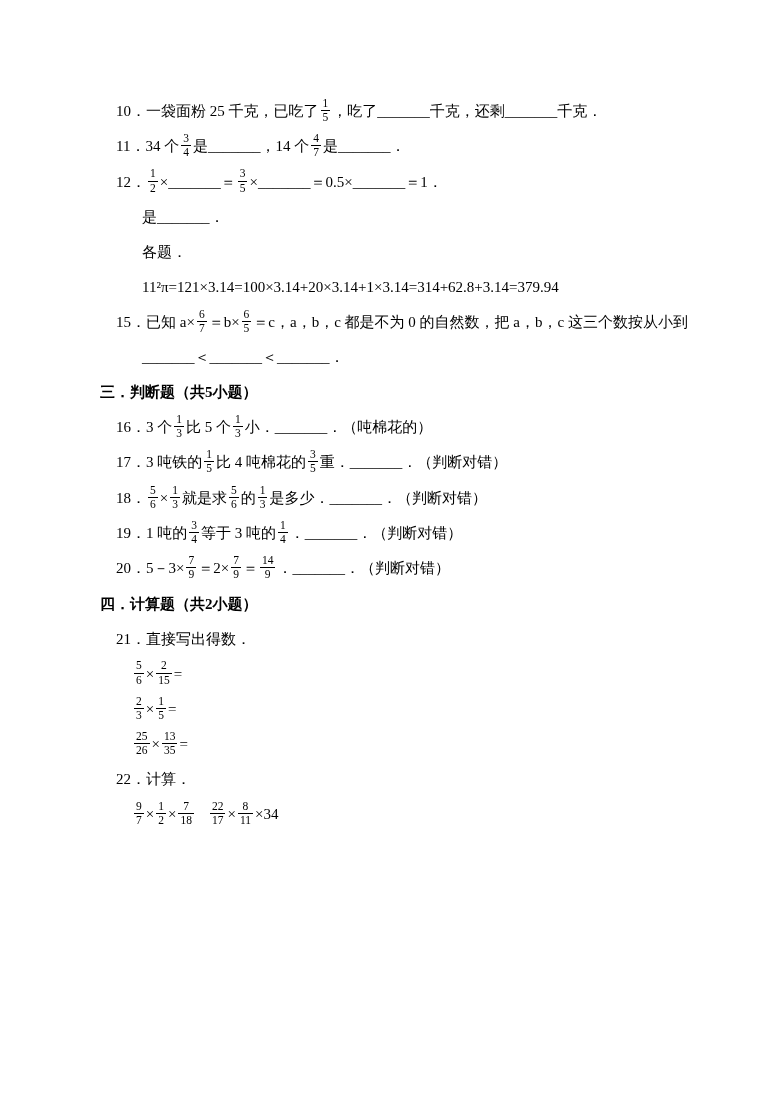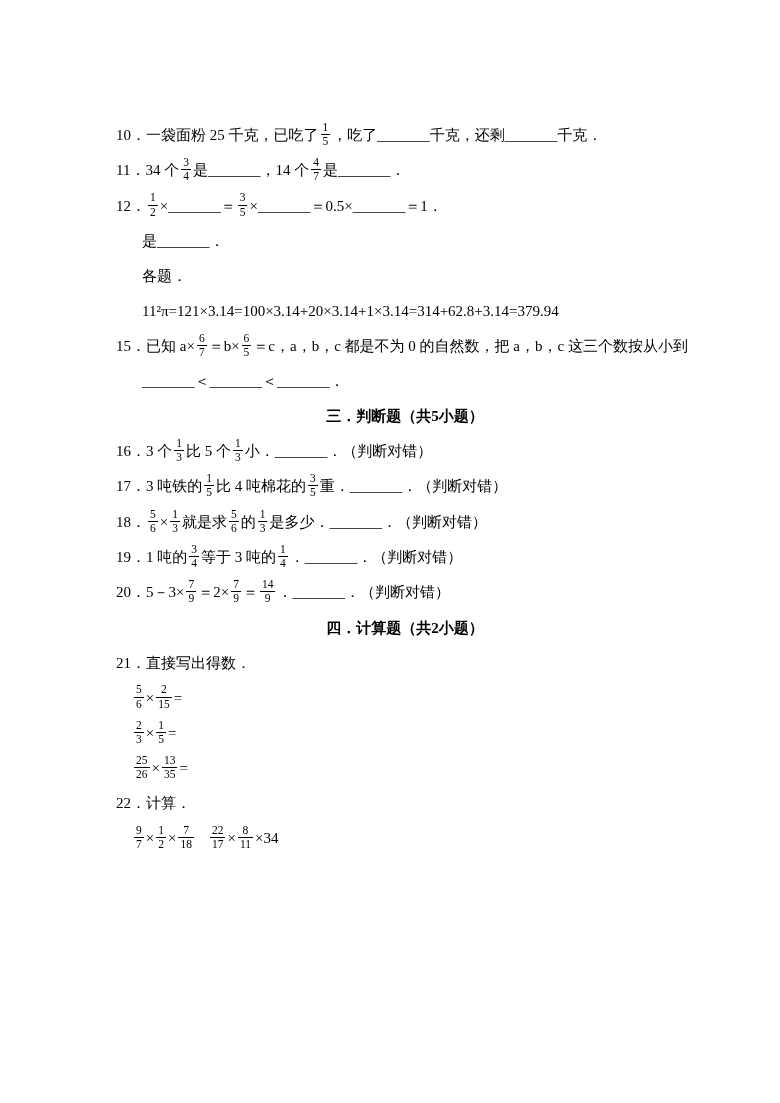--- a/index.html
+++ b/index.html
@@ -9,31 +9,31 @@
   }
   body {
     height: 1103px;
     overflow: hidden;
     font-family: "Liberation Serif", "DejaVu Serif", serif;
     color: #000000;
   }
   .page {
     width: 780px;
     height: 1103px;
-    padding: 120px 70px 40px 100px;
+    padding: 96px 70px 40px 100px;
     background: #ffffff;
   }
   .line {
     white-space: nowrap;
     font-size: 15px;
     line-height: 30px;
     margin-bottom: 5px;
   }
   
-  .indent-s { margin-left: 0; font-weight: bold; text-align: center; }
+  .indent-s { margin-left: 0; font-weight: bold; }
   .indent-q { margin-left: 16px; }
   .indent-c { margin-left: 42px; }
   .indent-e { margin-left: 32px; }
   
   .frac {
     display: inline-block;
     vertical-align: middle;
     text-align: center;
     font-size: 11.5px;
     line-height: 1.15;
@@ -59,21 +59,21 @@
   <div>
       <div class="line indent-q"><span>10．一袋面粉 25 千克，已吃了</span><span class="frac"><span class="num">1</span><span class="den">5</span></span><span>，吃了_______千克，还剩_______千克．</span></div>
       <div class="line indent-q"><span>11．34 个</span><span class="frac"><span class="num">3</span><span class="den">4</span></span><span>是_______，14 个</span><span class="frac"><span class="num">4</span><span class="den">7</span></span><span>是_______．</span></div>
       <div class="line indent-q"><span>12．</span><span class="frac"><span class="num">1</span><span class="den">2</span></span><span>×_______＝</span><span class="frac"><span class="num">3</span><span class="den">5</span></span><span>×_______＝0.5×_______＝1．</span></div>
       <div class="line indent-c"><span>是_______．</span></div>
       <div class="line indent-c"><span>各题．</span></div>
       <div class="line indent-c"><span>11²π=121×3.14=100×3.14+20×3.14+1×3.14=314+62.8+3.14=379.94</span></div>
       <div class="line indent-q"><span>15．已知 a×</span><span class="frac"><span class="num">6</span><span class="den">7</span></span><span>＝b×</span><span class="frac"><span class="num">6</span><span class="den">5</span></span><span>＝c，a，b，c 都是不为 0 的自然数，把 a，b，c 这三个数按从小到</span></div>
       <div class="line indent-c"><span>_______＜_______＜_______．</span></div>
       <div class="line indent-s"><span>三．判断题（共5小题）</span></div>
-      <div class="line indent-q"><span>16．3 个</span><span class="frac"><span class="num">1</span><span class="den">3</span></span><span>比 5 个</span><span class="frac"><span class="num">1</span><span class="den">3</span></span><span>小．_______．（判断对错）</span></div>
+      <div class="line indent-q"><span>16．3 个</span><span class="frac"><span class="num">1</span><span class="den">3</span></span><span>比 5 个</span><span class="frac"><span class="num">1</span><span class="den">3</span></span><span>小．_______．（吨棉花的）</span></div>
       <div class="line indent-q"><span>17．3 吨铁的</span><span class="frac"><span class="num">1</span><span class="den">5</span></span><span>比 4 吨棉花的</span><span class="frac"><span class="num">3</span><span class="den">5</span></span><span>重．_______．（判断对错）</span></div>
       <div class="line indent-q"><span>18．</span><span class="frac"><span class="num">5</span><span class="den">6</span></span><span>×</span><span class="frac"><span class="num">1</span><span class="den">3</span></span><span>就是求</span><span class="frac"><span class="num">5</span><span class="den">6</span></span><span>的</span><span class="frac"><span class="num">1</span><span class="den">3</span></span><span>是多少．_______．（判断对错）</span></div>
       <div class="line indent-q"><span>19．1 吨的</span><span class="frac"><span class="num">3</span><span class="den">4</span></span><span>等于 3 吨的</span><span class="frac"><span class="num">1</span><span class="den">4</span></span><span>．_______．（判断对错）</span></div>
       <div class="line indent-q"><span>20．5－3×</span><span class="frac"><span class="num">7</span><span class="den">9</span></span><span>＝2×</span><span class="frac"><span class="num">7</span><span class="den">9</span></span><span>＝</span><span class="frac"><span class="num">14</span><span class="den">9</span></span><span>．_______．（判断对错）</span></div>
       <div class="line indent-s"><span>四．计算题（共2小题）</span></div>
       <div class="line indent-q"><span>21．直接写出得数．</span></div>
       <div class="line indent-e"><span class="frac"><span class="num">5</span><span class="den">6</span></span><span>×</span><span class="frac"><span class="num">2</span><span class="den">15</span></span><span>=</span></div>
       <div class="line indent-e"><span class="frac"><span class="num">2</span><span class="den">3</span></span><span>×</span><span class="frac"><span class="num">1</span><span class="den">5</span></span><span>=</span></div>
       <div class="line indent-e"><span class="frac"><span class="num">25</span><span class="den">26</span></span><span>×</span><span class="frac"><span class="num">13</span><span class="den">35</span></span><span>=</span></div>
       <div class="line indent-q"><span>22．计算．</span></div>

